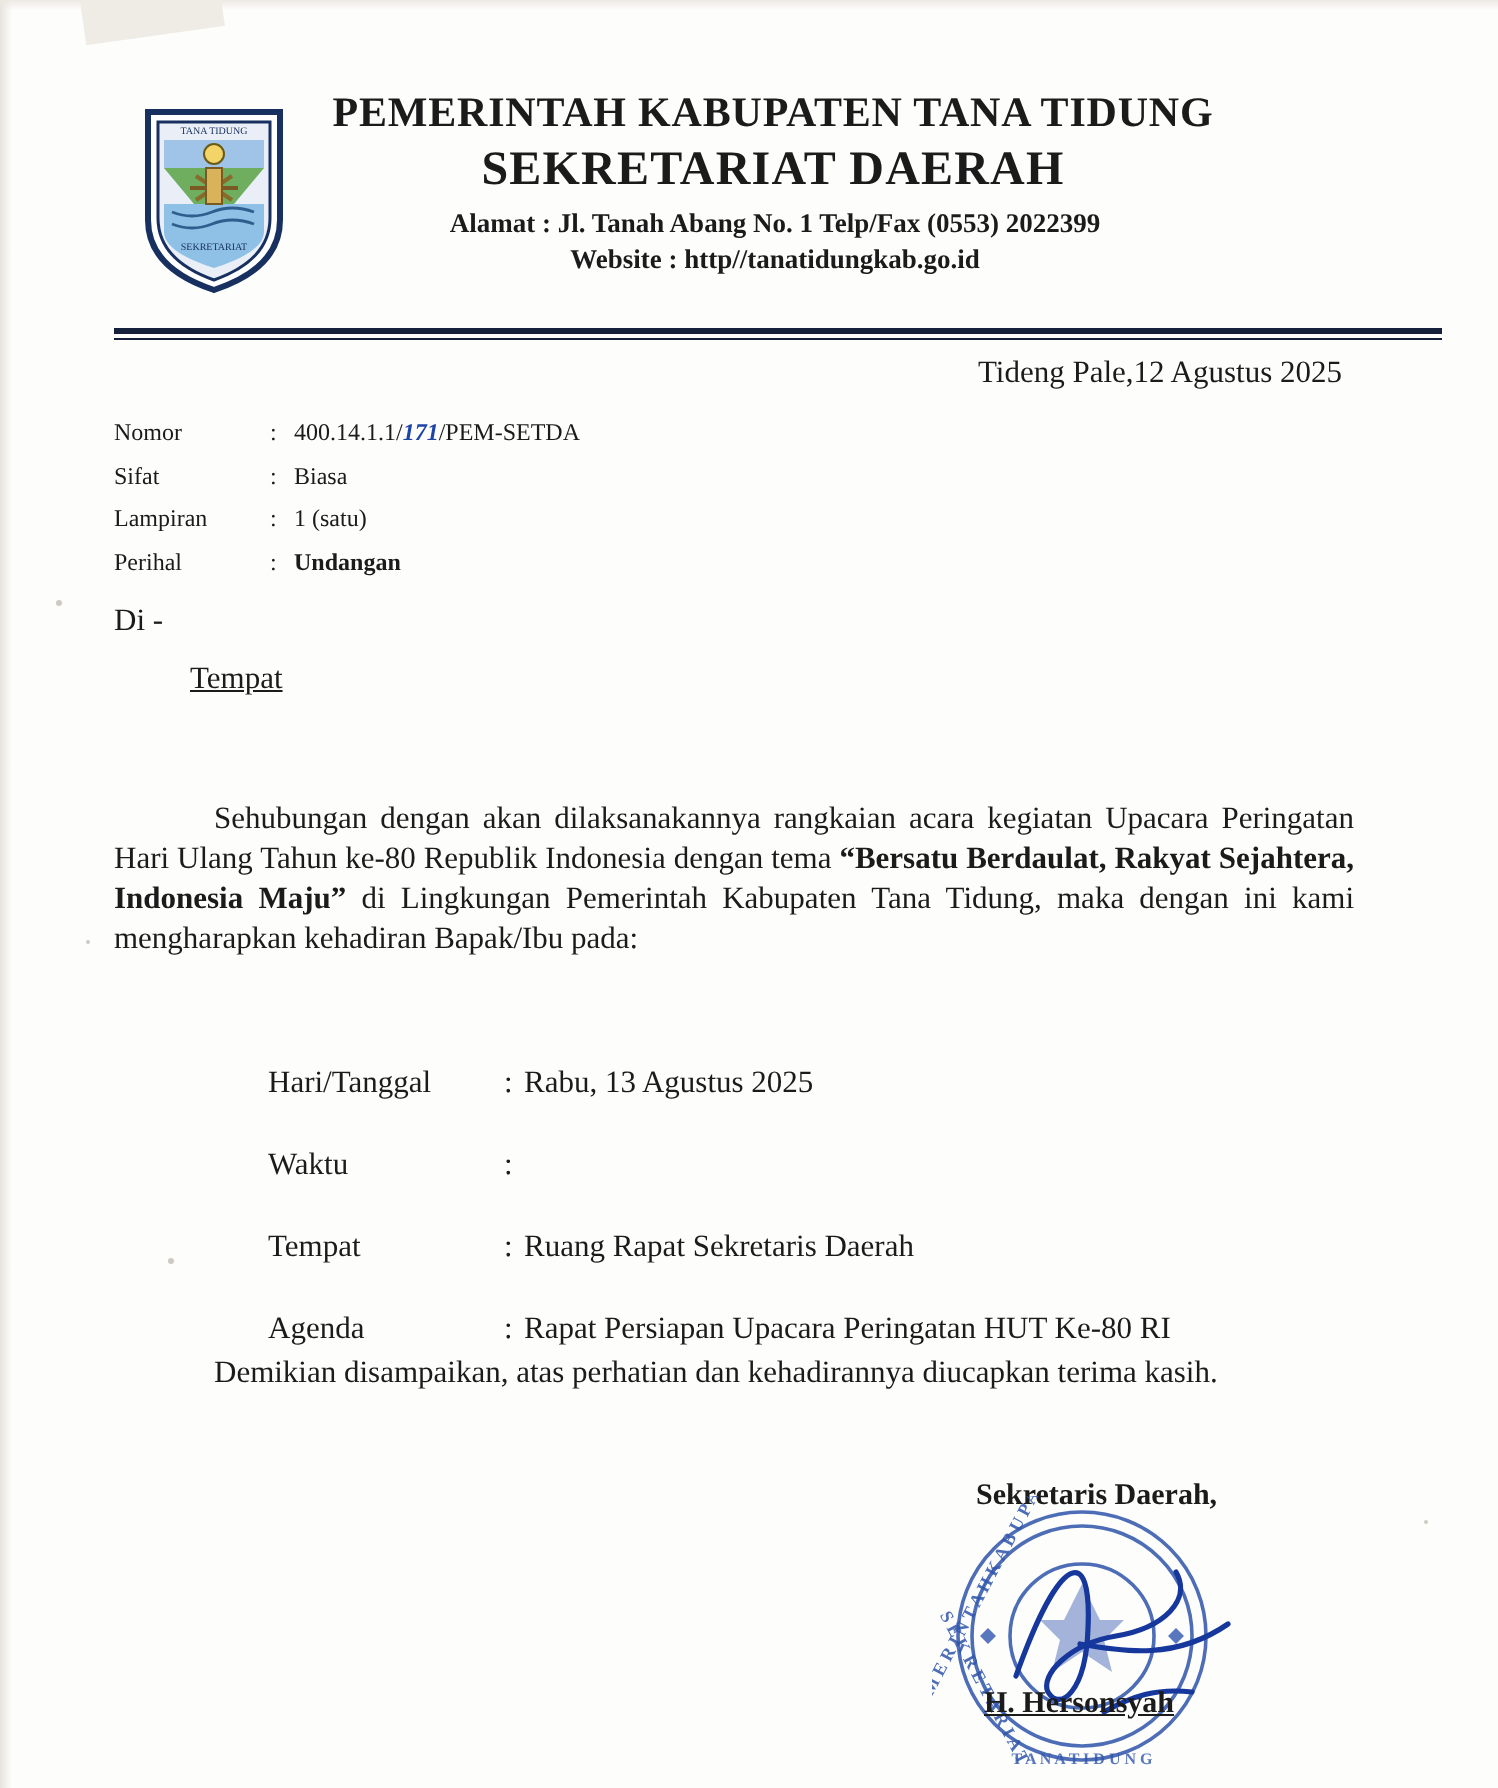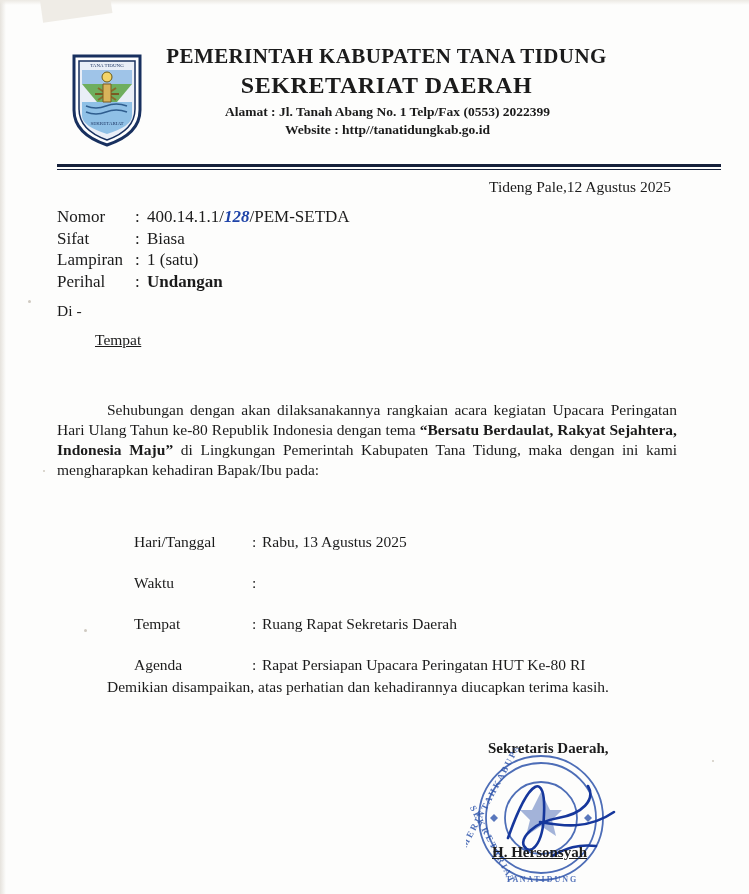--- a/index.html
+++ b/index.html
@@ -115,21 +115,21 @@
     position: absolute;
     right: 78px;
     top: 178px;
     font-size: 15.5px;
   }
 
   .meta {
     position: absolute;
     left: 57px;
     top: 206px;
-    font-size: 17px;
+    font-size: 12px;
     line-height: 21.5px;
   }
   .meta-row {
     display: flex;
   }
   .meta-label { width: 78px; }
   .meta-colon { width: 12px; }
   .meta-value .b { font-weight: bold; }
   .nomor-hand {
     color: #1f44a8;
@@ -274,21 +274,21 @@
 
   <div class="rule-thick"></div>
   <div class="rule-thin"></div>
 
   <div class="place-date">Tideng Pale,12 Agustus 2025</div>
 
   <div class="meta">
     <div class="meta-row">
       <div class="meta-label">Nomor</div>
       <div class="meta-colon">:</div>
-      <div class="meta-value"><span>400.14.1.1/</span><span class="nomor-hand">128</span><span>/PEM-SETDA</span></div>
+      <div class="meta-value"><span>400.14.1.1/</span><span class="nomor-hand">171</span><span>/PEM-SETDA</span></div>
     </div>
     <div class="meta-row">
       <div class="meta-label">Sifat</div>
       <div class="meta-colon">:</div>
       <div class="meta-value">Biasa</div>
     </div>
     <div class="meta-row">
       <div class="meta-label">Lampiran</div>
       <div class="meta-colon">:</div>
       <div class="meta-value">1 (satu)</div>

